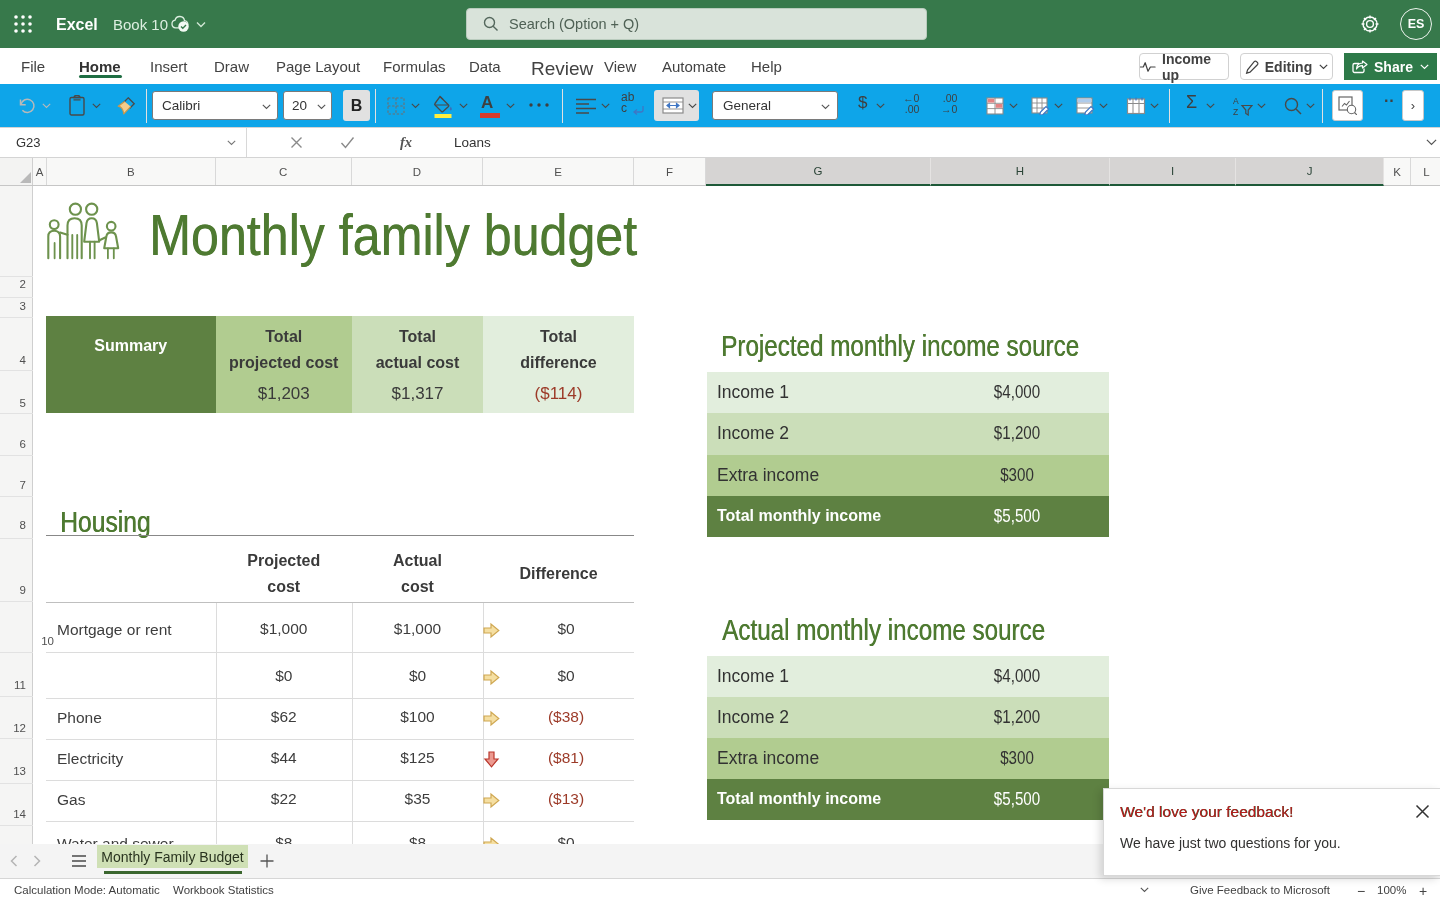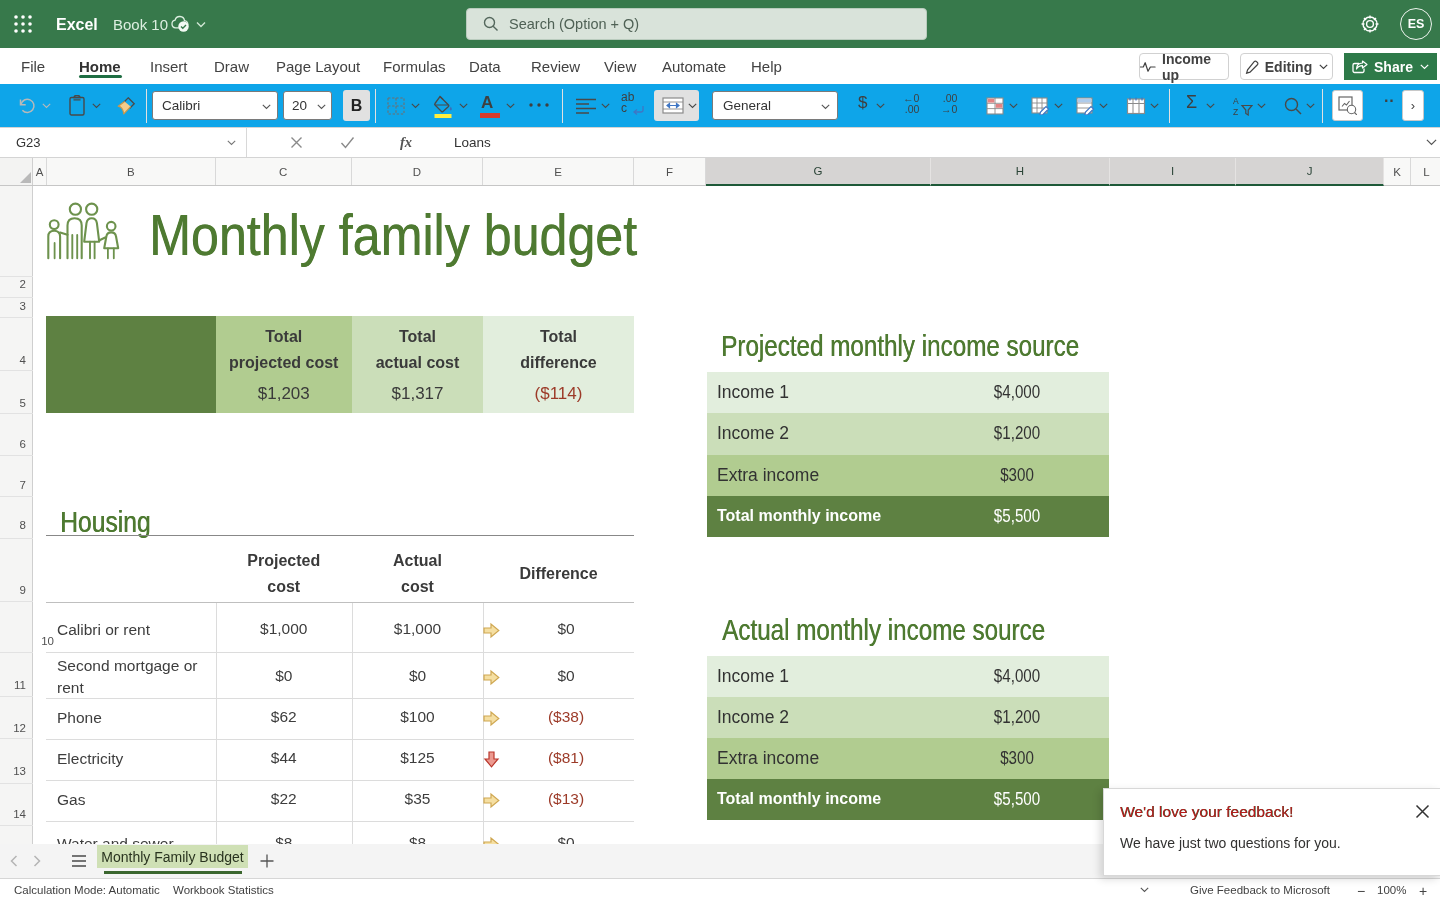--- a/index.html
+++ b/index.html
@@ -68,21 +68,21 @@
 
 <div class="ab" id="menubar" style="left:0;top:48px;width:1440px;height:36px;background:#fff;">
   <div class="ab" style="left:21px;top:10px;font-size:15px;color:#424242;">File</div>
   <div class="ab" style="left:79px;top:10px;font-size:15px;color:#333;font-weight:bold;">Home</div>
   <div class="ab" style="left:79px;top:27px;width:43px;height:3px;background:#1f6e43;border-radius:2px;"></div>
   <div class="ab" style="left:150px;top:10px;font-size:15px;color:#424242;">Insert</div>
   <div class="ab" style="left:214px;top:10px;font-size:15px;color:#424242;">Draw</div>
   <div class="ab" style="left:276px;top:10px;font-size:15px;color:#424242;">Page Layout</div>
   <div class="ab" style="left:383px;top:10px;font-size:15px;color:#424242;">Formulas</div>
   <div class="ab" style="left:469px;top:10px;font-size:15px;color:#424242;">Data</div>
-  <div class="ab" style="left:531px;top:10px;font-size:15px;color:#424242;">Review</div>
+  <div class="ab" style="left:531px;top:10px;font-size:19px;color:#424242;">Review</div>
   <div class="ab" style="left:604px;top:10px;font-size:15px;color:#424242;">View</div>
   <div class="ab" style="left:662px;top:10px;font-size:15px;color:#424242;">Automate</div>
   <div class="ab" style="left:751px;top:10px;font-size:15px;color:#424242;">Help</div>
 
   <div class="ab ctr" style="left:1023px;top:5px;width:107px;height:32px;border:6px solid #ef4444;border-radius:4px;background:#fff;margin-top:36px;">
     <svg width="16" height="15" viewBox="0 0 16 15" style="margin-right:7px">
       <path d="M2.5 1.5 h11 a1.5 1.5 0 0 1 1.5 1.5 v6 a1.5 1.5 0 0 1 -1.5 1.5 h-6.5 l-3.5 3 v-3 h-1 a1.5 1.5 0 0 1 -1.5 -1.5 v-6 a1.5 1.5 0 0 1 1.5 -1.5 z" fill="none" stroke="#424242" stroke-width="1.3"></path>
     </svg>
     <span style="font-size:14px;color:#424242;font-weight:600;">Comments</span>
   </div>
@@ -393,20 +393,21 @@
       <path d="M58.2 46.3 l2.2 -12 c0.4 -2.6 2.2 -3.9 4.8 -3.9 s4.4 1.3 4.8 3.9 l2.2 12 z"></path>
       <path d="M61.9 46.3 V56.3 M67.8 46.3 V56.3" stroke-width="1.8"></path>
       <path d="M53 38.5 L59.2 35.5"></path>
     </g>
   </svg>
 
   <div class="ab" style="left:149px;top:16px;font-size:57px;font-weight:400;color:#4e7a31;transform:scaleX(0.88);transform-origin:0 0;white-space:nowrap;text-shadow:0.6px 0 0 #4e7a31;">Monthly family budget</div>
 
   <div class="ab" style="left:46px;top:130px;width:588px;height:97px;">
     <div class="ab" style="left:0;top:0;width:169.5px;height:97px;background:#5e8142;"></div>
+    <div class="ab ctr" style="left:0;top:0;width:169.5px;height:60px;color:#fff;font-size:16px;font-weight:600;">Summary</div>
     <div class="ab" style="left:169.5px;top:0;width:136.5px;height:97px;background:#b1cc90;"></div>
     <div class="ab" style="left:306px;top:0;width:131px;height:97px;background:#cbdeb9;"></div>
     <div class="ab" style="left:437px;top:0;width:151px;height:97px;background:#e2eedd;"></div>
     <div class="sumh" style="left:169.5px;width:136.5px;">Total<br>projected cost</div>
     <div class="sumh" style="left:306px;width:131px;">Total<br>actual cost</div>
     <div class="sumh" style="left:437px;width:151px;">Total<br>difference</div>
     <div class="sumv" style="left:169.5px;width:136.5px;">$1,203</div>
     <div class="sumv" style="left:306px;width:131px;">$1,317</div>
     <div class="sumv" style="left:437px;width:151px;color:#9c3a28;">($114)</div>
   </div>
@@ -422,25 +423,24 @@
   <div class="ab" style="left:215.5px;top:417px;width:1px;height:241px;background:#dcdcdc;"></div>
   <div class="ab" style="left:352px;top:417px;width:1px;height:241px;background:#dcdcdc;"></div>
   <div class="ab" style="left:483px;top:417px;width:1px;height:241px;background:#dcdcdc;"></div>
 
   <div class="hline" style="top:466px;"></div>
   <div class="hline" style="top:512px;"></div>
   <div class="hline" style="top:552.5px;"></div>
   <div class="hline" style="top:594px;"></div>
   <div class="hline" style="top:635px;"></div>
 
-  <div class="hrowl" style="top:434px;">Calibri or rent</div>
+  <div class="hrowl" style="top:434px;">Mortgage or rent</div>
   <div class="hrowc" style="left:215.5px;top:434px;width:136.5px;">$1,000</div>
   <div class="hrowc" style="left:352px;top:434px;width:131px;">$1,000</div>
   <div class="hrowc" style="left:524px;top:434px;width:84px;">$0</div>
-  <div class="hrowl" style="top:469px;line-height:22px;">Second mortgage or<br>rent</div>
   <div class="hrowc" style="left:215.5px;top:481px;width:136.5px;">$0</div>
   <div class="hrowc" style="left:352px;top:481px;width:131px;">$0</div>
   <div class="hrowc" style="left:524px;top:481px;width:84px;">$0</div>
   <div class="hrowl" style="top:522px;">Phone</div>
   <div class="hrowc" style="left:215.5px;top:522px;width:136.5px;">$62</div>
   <div class="hrowc" style="left:352px;top:522px;width:131px;">$100</div>
   <div class="hrowc red" style="left:524px;top:522px;width:84px;">($38)</div>
   <div class="hrowl" style="top:563px;">Electricity</div>
   <div class="hrowc" style="left:215.5px;top:563px;width:136.5px;">$44</div>
   <div class="hrowc" style="left:352px;top:563px;width:131px;">$125</div>

